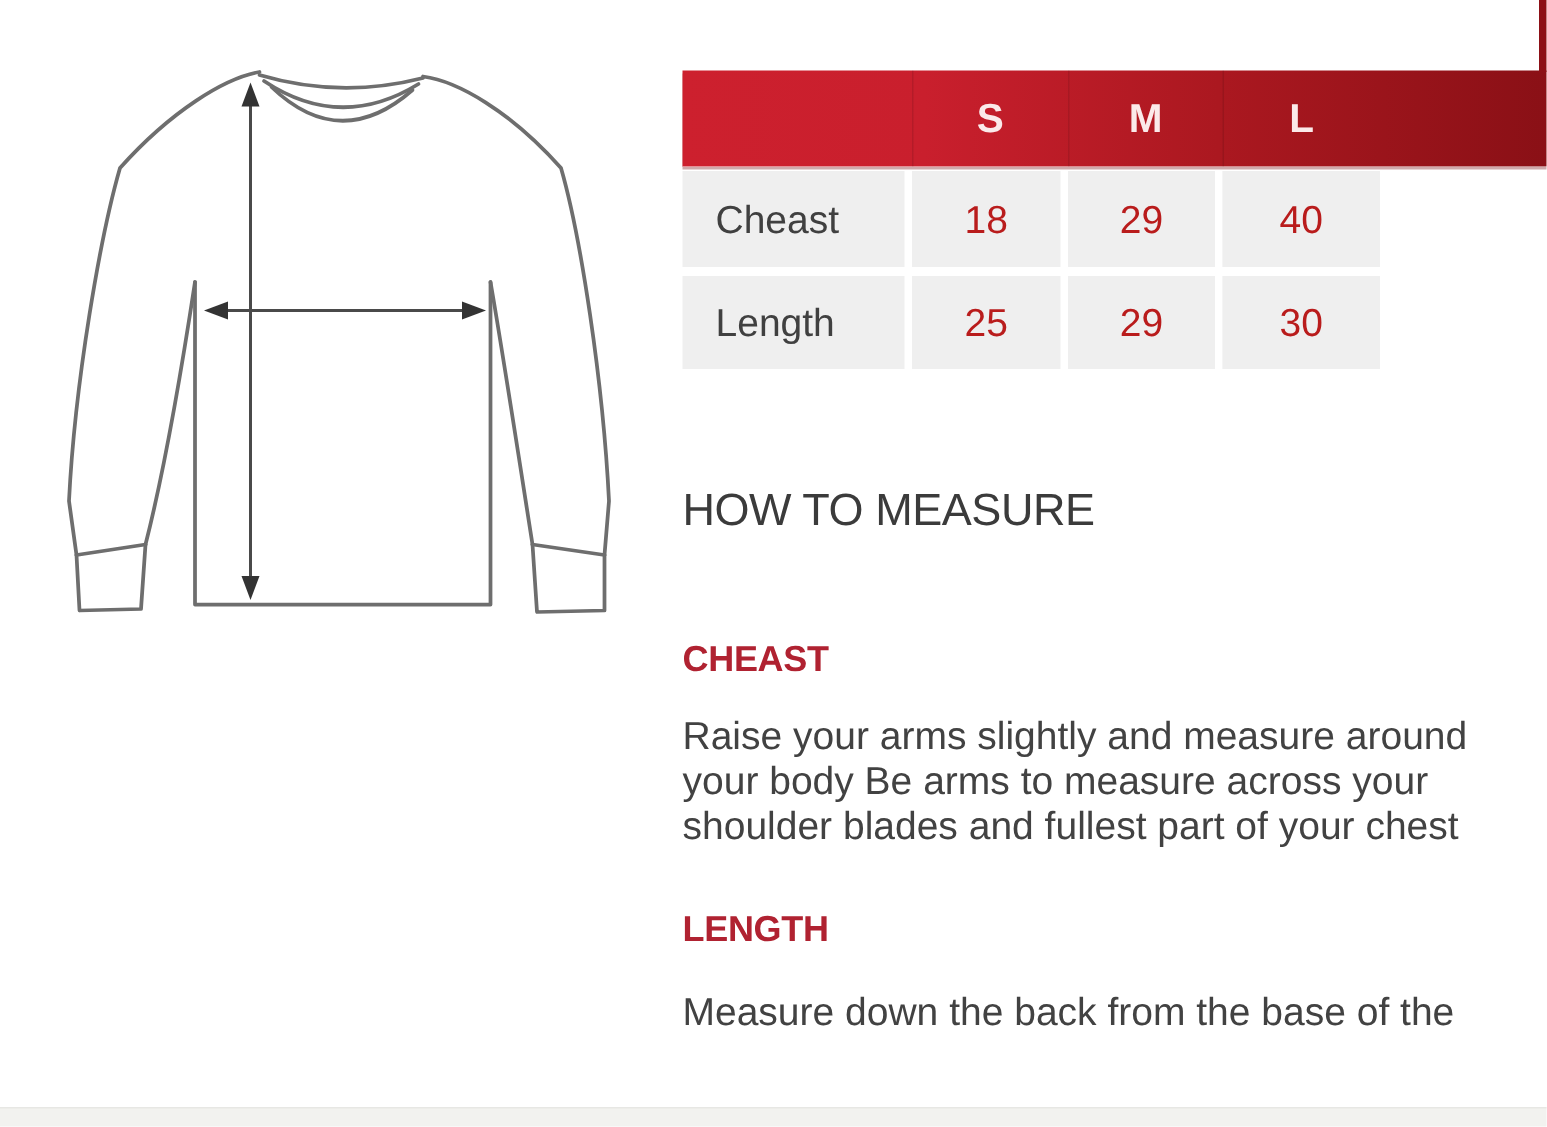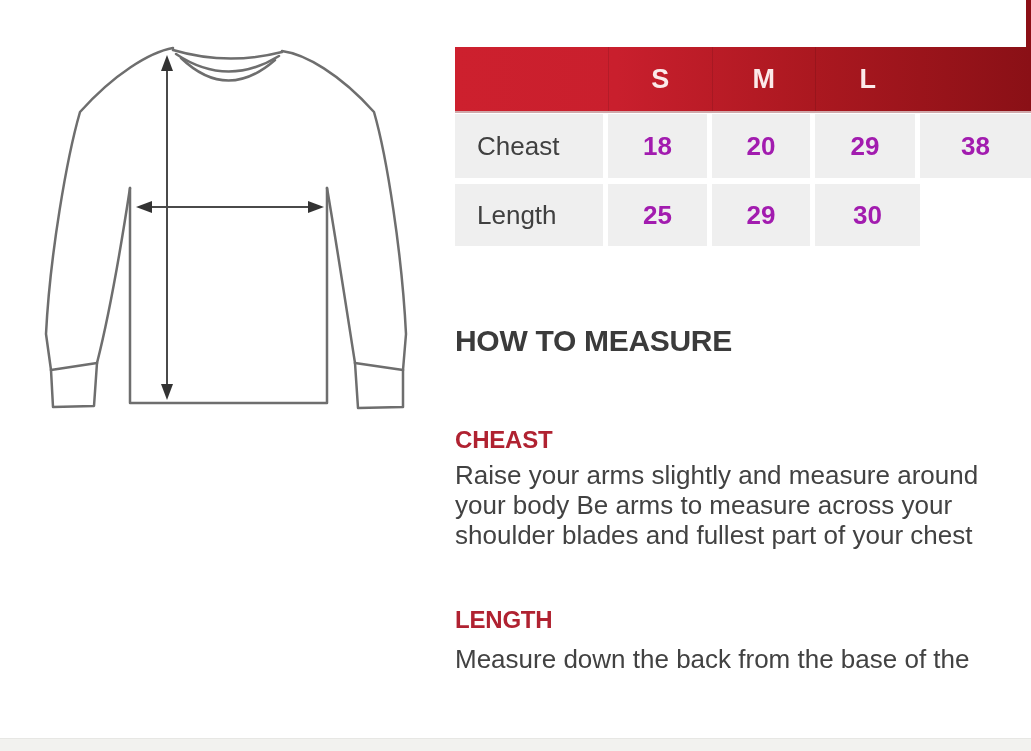--- a/index.html
+++ b/index.html
@@ -24,36 +24,36 @@
     color:#fbeaea;font-weight:bold;font-size:27px;letter-spacing:.5px;
     border-left:1px solid rgba(0,0,0,.10);
   }
   .th.label-col{border-left:none;}
   .tbody{margin-top:3px;}
   .tr{display:grid;grid-template-columns:153px 104px 103px 105px 111px;height:64px;}
   .tr + .tr{margin-top:6px;height:62px;}
   .td{
     background:#efefef;border-right:5px solid #ffffff;box-sizing:border-box;
     display:flex;align-items:center;justify-content:center;
-    font-size:26px;color:#a21caf;font-weight:700;
+    font-size:26px;color:#b91c1c;font-weight:400;
   }
   .td:last-child{border-right:none;}
   .td.row-label{justify-content:flex-start;padding-left:22px;font-weight:400;color:#404040;}
   
   .guide-title{
     position:absolute;left:455px;top:324px;
-    font-size:30px;font-weight:bold;color:#3b3b3b;letter-spacing:-0.3px;white-space:nowrap;
+    font-size:30px;font-weight:normal;color:#3b3b3b;letter-spacing:-0.3px;white-space:nowrap;
   }
   .sec-heading{
     position:absolute;left:455px;
     font-size:24px;font-weight:bold;color:#b02231;letter-spacing:-0.2px;white-space:nowrap;
   }
   .sec-heading.cheast{top:426px;}
   .sec-heading.length{top:606px;}
-  .sec-body{position:absolute;left:455px;font-size:26px;color:#424242;}
+  .sec-body{position:absolute;left:455px;font-size:26px;color:#424242;margin-top:15px;}
   .sec-body.cheast{top:460px;line-height:30px;}
   .sec-body.length{top:644px;line-height:31px;}
   .sec-body div{white-space:nowrap;}
   
   .corner-strip{position:absolute;right:0;top:0;width:5px;height:48px;background:#8c1016;}
   .bottom-band{position:absolute;left:0;bottom:0;width:100%;height:12px;background:#f2f2ef;border-top:1px solid #e7e7e4;}
 </style>
 </head>
 <body>
 
@@ -96,23 +96,22 @@
   <div class="thead">
     <div class="th label-col"></div>
     <div class="th">S</div>
     <div class="th">M</div>
     <div class="th">L</div>
   </div>
   <div class="tbody">
     <div class="tr">
       <div class="td row-label">Cheast</div>
       <div class="td">18</div>
-      <div class="td">20</div>
       <div class="td">29</div>
-      <div class="td">38</div>
+      <div class="td">40</div>
     </div>
     <div class="tr">
       <div class="td row-label">Length</div>
       <div class="td">25</div>
       <div class="td">29</div>
       <div class="td">30</div>
     </div>
   </div>
 </div>
 

